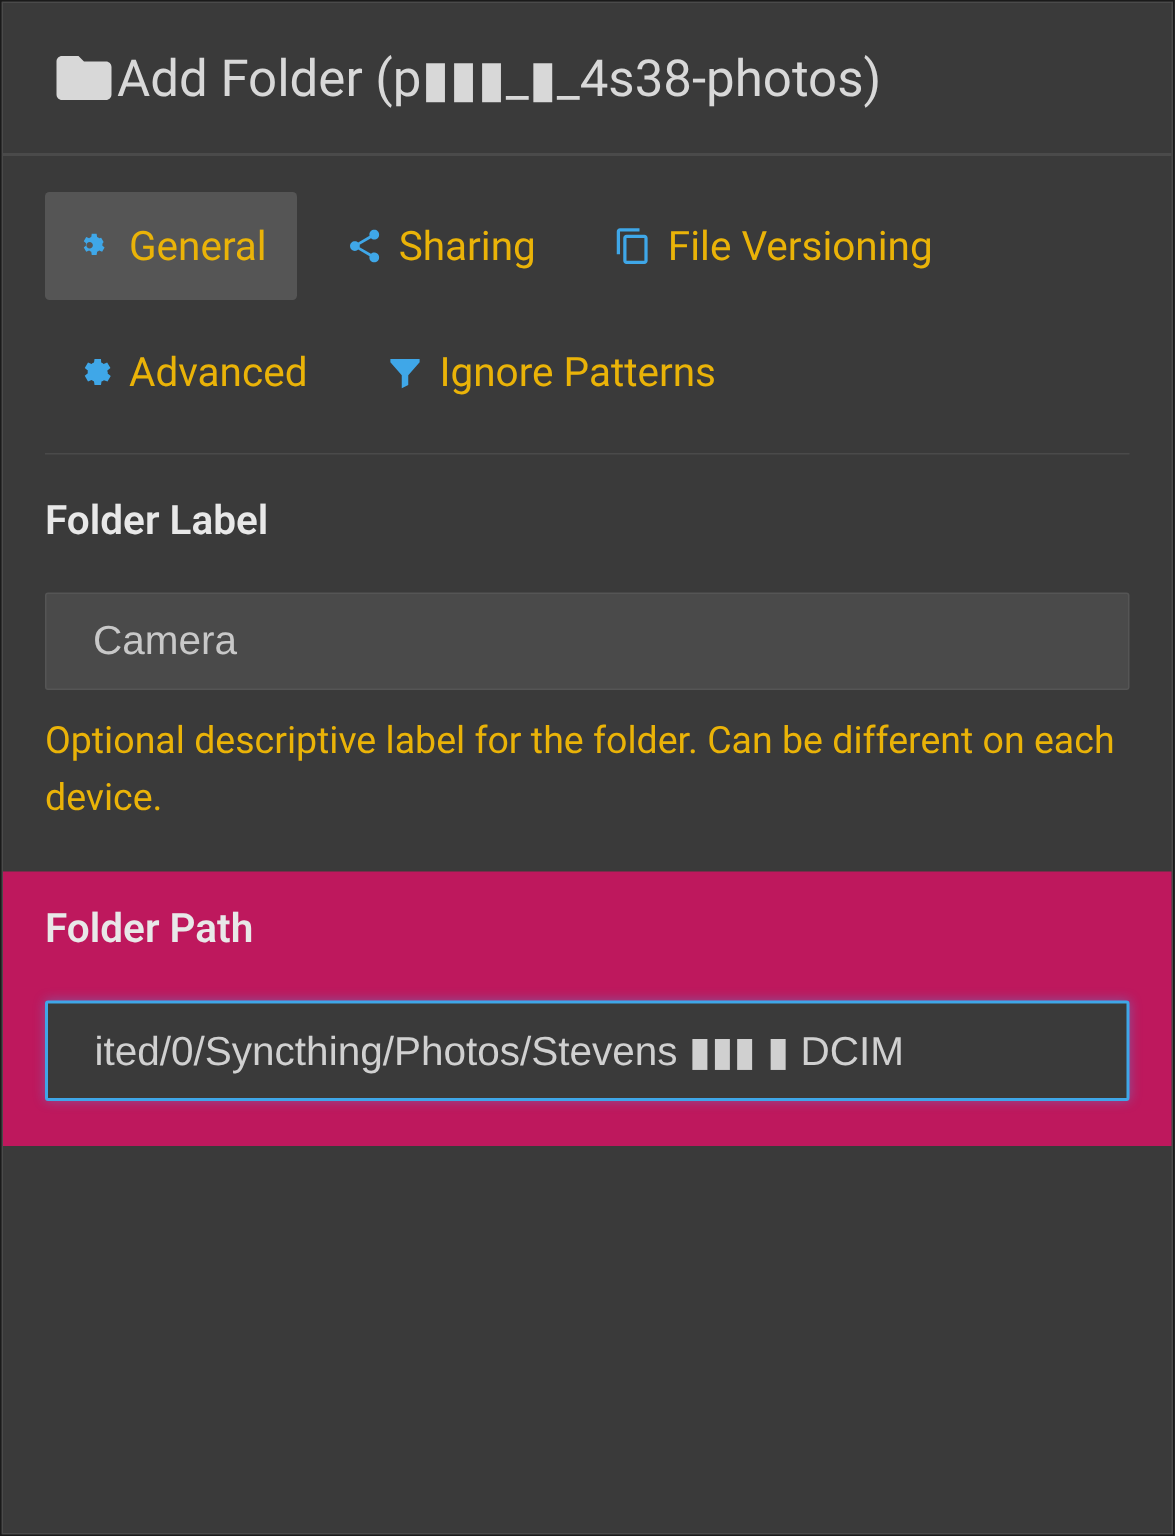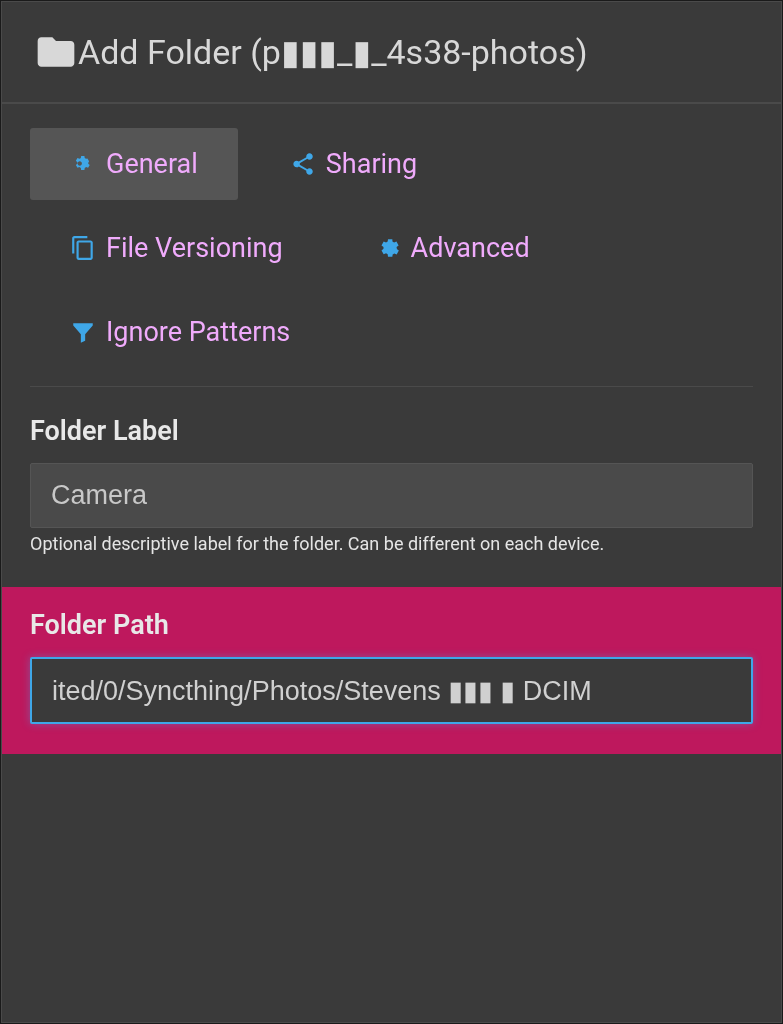--- a/index.html
+++ b/index.html
@@ -46,23 +46,23 @@
       flex-wrap: wrap;
       gap: 12px;
       border-bottom: 1px solid #4a4a4a;
       padding-bottom: 18px;
       margin-bottom: 28px;
     }
     .tab {
       display: inline-flex;
       align-items: center;
       gap: 10px;
-      padding: 20px 40px;
+      padding: 20px 20px;
       font-size: 27px;
-      color: #f0abfc;
+      color: #eab308;
       cursor: pointer;
       border-radius: 3px;
     }
     .tab.active {
       background: #555555;
     }
     .tab-icon {
       width: 26px;
       height: 26px;
       fill: #3fa7e8;
@@ -81,38 +81,39 @@
       display: block;
       font-size: 27px;
       font-weight: 600;
       color: #e8e8e8;
       margin-bottom: 16px;
     }
     .form-input {
       width: 100%;
       background: #4a4a4a;
       border: 1px solid #555555;
-      padding: 16px 20px;
+      padding: 16px 31px;
       font-size: 27px;
       color: #c8c8c8;
       border-radius: 2px;
+      margin-top: 16px;
     }
     .form-input.muted {
       color: #8a8a8a;
     }
     .form-input.focused {
       border: 2px solid #3fa7e8;
       box-shadow: 0 0 8px rgba(63,167,232,0.4);
       background: #3a3a3a;
       color: #d0d0d0;
     }
     .form-help {
-      margin-top: 2px;
-      font-size: 18px;
-      color: #e5e5e5;
+      margin-top: 16px;
+      font-size: 25px;
+      color: #eab308;
       line-height: 1.5;
     }
   </style>
 </head>
 <body>
 
 <div class="modal">
   <div class="modal-header">
     <svg class="folder-icon-svg" viewBox="0 0 24 24">
       <path d="M10 4H4c-1.1 0-2 .9-2 2v12c0 1.1.9 2 2 2h16c1.1 0 2-.9 2-2V8c0-1.1-.9-2-2-2h-8l-2-2z"></path>

